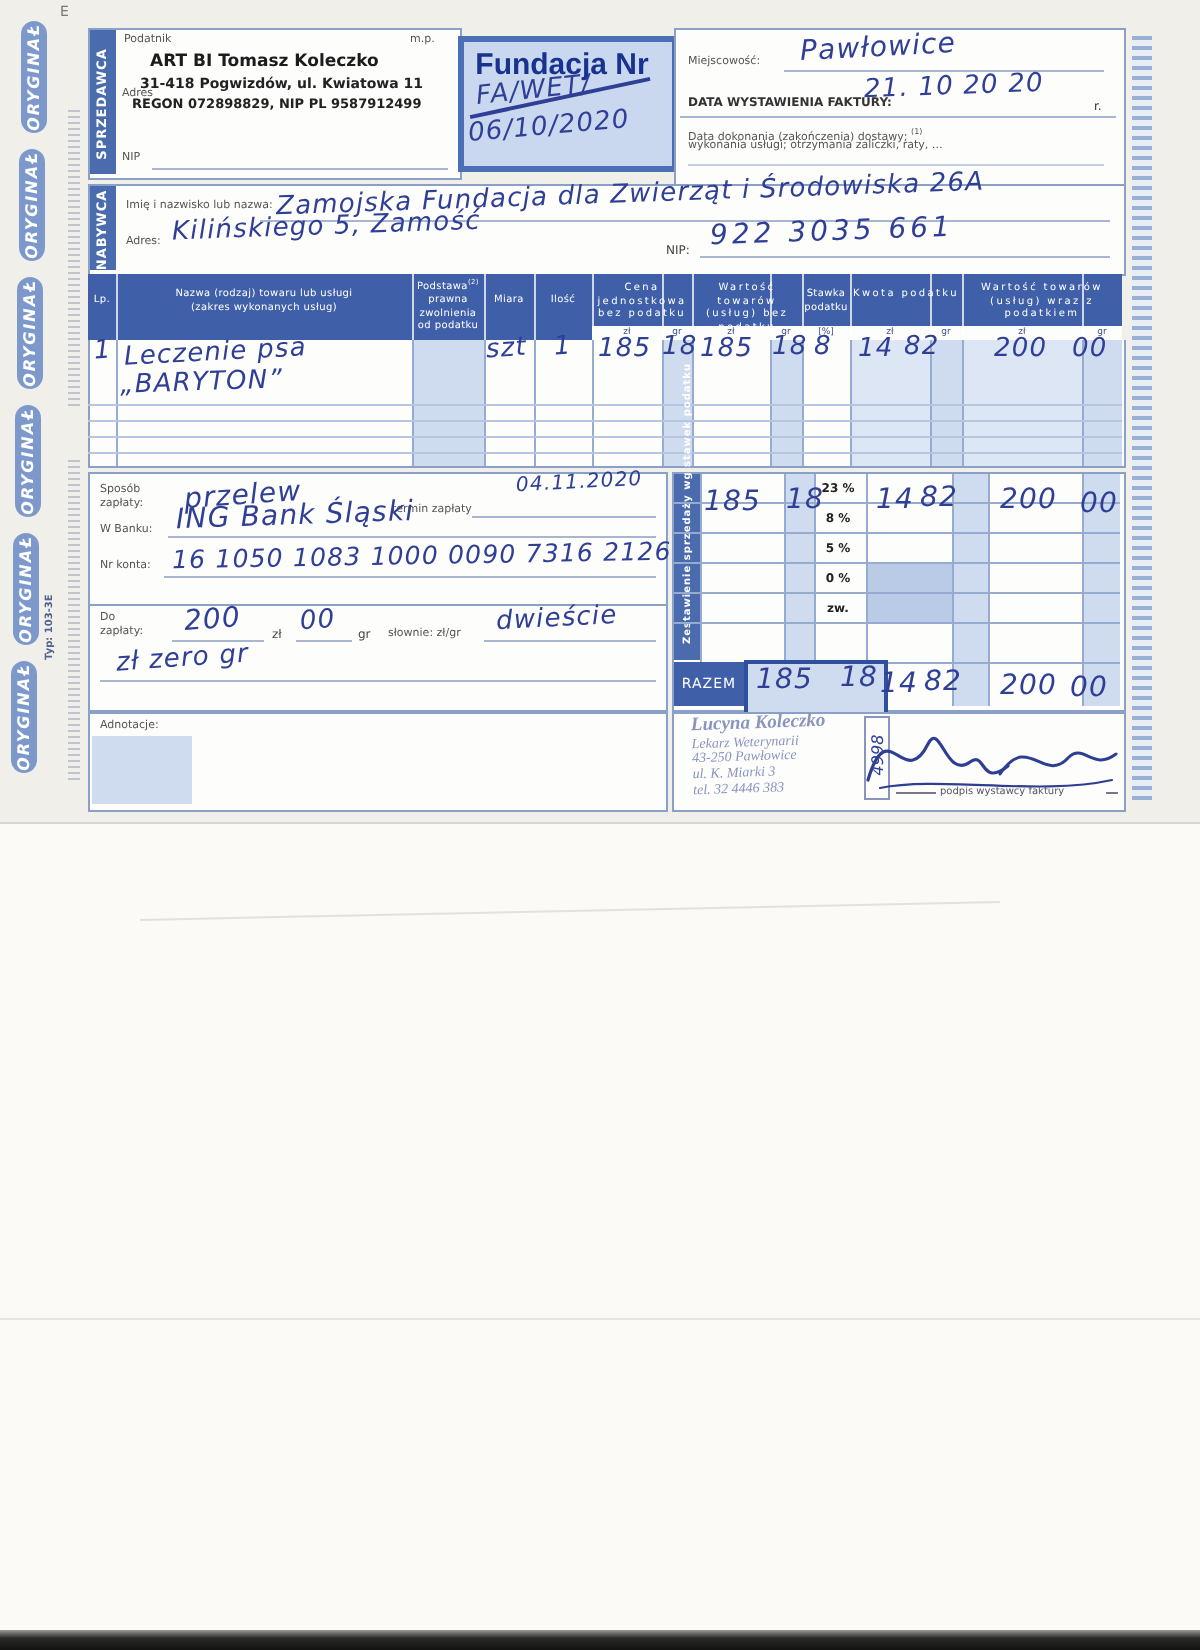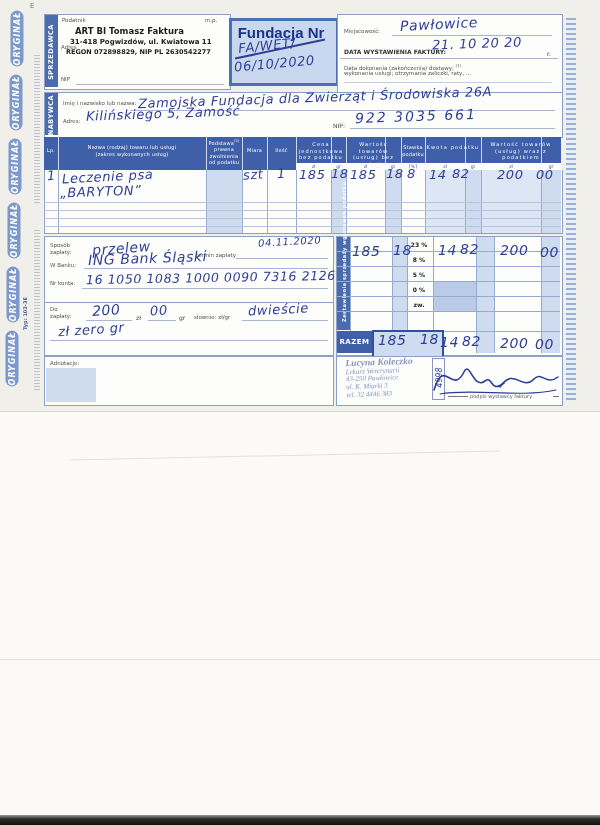--- a/index.html
+++ b/index.html
@@ -155,21 +155,21 @@
   .rt0{left:407px;top:241px;}.rt1{left:407px;top:256px;}.rt2{left:407px;top:271px;}
   .rt3{left:407px;top:286px;}.rt4{left:407px;top:301px;}
   .sum-sh1{left:392px;top:237px;width:15px;height:116px;background:#cfdcef;}
   .sum-sh2{left:476px;top:237px;width:18px;height:116px;background:#cfdcef;}
   .sum-sh3{left:541px;top:237px;width:19px;height:116px;background:#cfdcef;}
   .sum-sh4{left:433px;top:281px;width:43px;height:30px;background:#b9cbe6;}
   .s8-n{left:352px;top:243px;font-size:14px;}  .s8-ng{left:393px;top:242px;font-size:14px;}
   .s8-k1{left:438px;top:242px;font-size:14px;} .s8-k2{left:460px;top:241px;font-size:14px;}
   .s8-b1{left:500px;top:242px;font-size:14px;} .s8-b2{left:540px;top:244px;font-size:14px;}
   .razem-l{left:337px;top:331px;width:35px;height:22px;background:#3f5fa8;color:#fff;
-           font-size:7px;font-weight:bold;text-align:center;line-height:22px;letter-spacing:.5px;}
+           font-size:7px;font-weight:normal;text-align:center;line-height:22px;letter-spacing:.5px;}
   .razem-box{left:372px;top:330px;width:68px;height:24px;border:2.5px solid #2f4f9f;background:#cfdcef;}
   .rz-n{left:378px;top:332px;font-size:14px;} .rz-ng{left:420px;top:331px;font-size:14px;}
   .rz-k1{left:440px;top:334px;font-size:14px;} .rz-k2{left:462px;top:333px;font-size:14px;}
   .rz-b1{left:500px;top:335px;font-size:14px;} .rz-b2{left:535px;top:336px;font-size:14px;}
   
   .stampzone{left:336px;top:356px;width:225px;height:48px;border:1px solid #8aa0c6;background:#fdfdfc;}
   .stamp{left:346px;top:357px;color:#8a94bf;font-family:"Liberation Serif",serif;font-style:italic;
          transform:rotate(-2deg);line-height:1.12;}
   .st0{font-size:9.5px;font-weight:bold;} .st1,.st2,.st3,.st4{font-size:7px;}
   .stamp-num{left:432px;top:358px;width:11px;height:40px;border:1px solid #8a94bf;}
@@ -200,23 +200,23 @@
   <div class="a micro m1"></div>
   <div class="a micro m2"></div>
   <div class="a typ">Typ: 103-3E</div>
 
   <div class="a box seller"></div>
   <div class="a vlabel seller-side">
     <span class="vtext">SPRZEDAWCA</span>
   </div>
   <div class="a lbl podatnik">Podatnik</div>
   <div class="a mp">m.p.</div>
-  <div class="a sname">ART BI  Tomasz Faktura</div>
+  <div class="a sname">ART BI  Tomasz Koleczko</div>
   <div class="a saddr1">31-418 Pogwizdów, ul. Kwiatowa 11</div>
-  <div class="a saddr2">REGON 072898829, NIP PL 2630542277</div>
+  <div class="a saddr2">REGON 072898829, NIP PL 9587912499</div>
   <div class="a lbl adres-l">Adres</div>
   <div class="a lbl nip-l">NIP</div>
   <div class="a seller-ul"></div>
 
   <div class="a fbox"></div>
   <div class="a ftitle">Fundacja Nr</div>
   <div class="a hw fhw1">FA/WET/</div>
   <div class="a fstrike"></div>
   <div class="a hw fhw2">06/10/2020</div>
 

